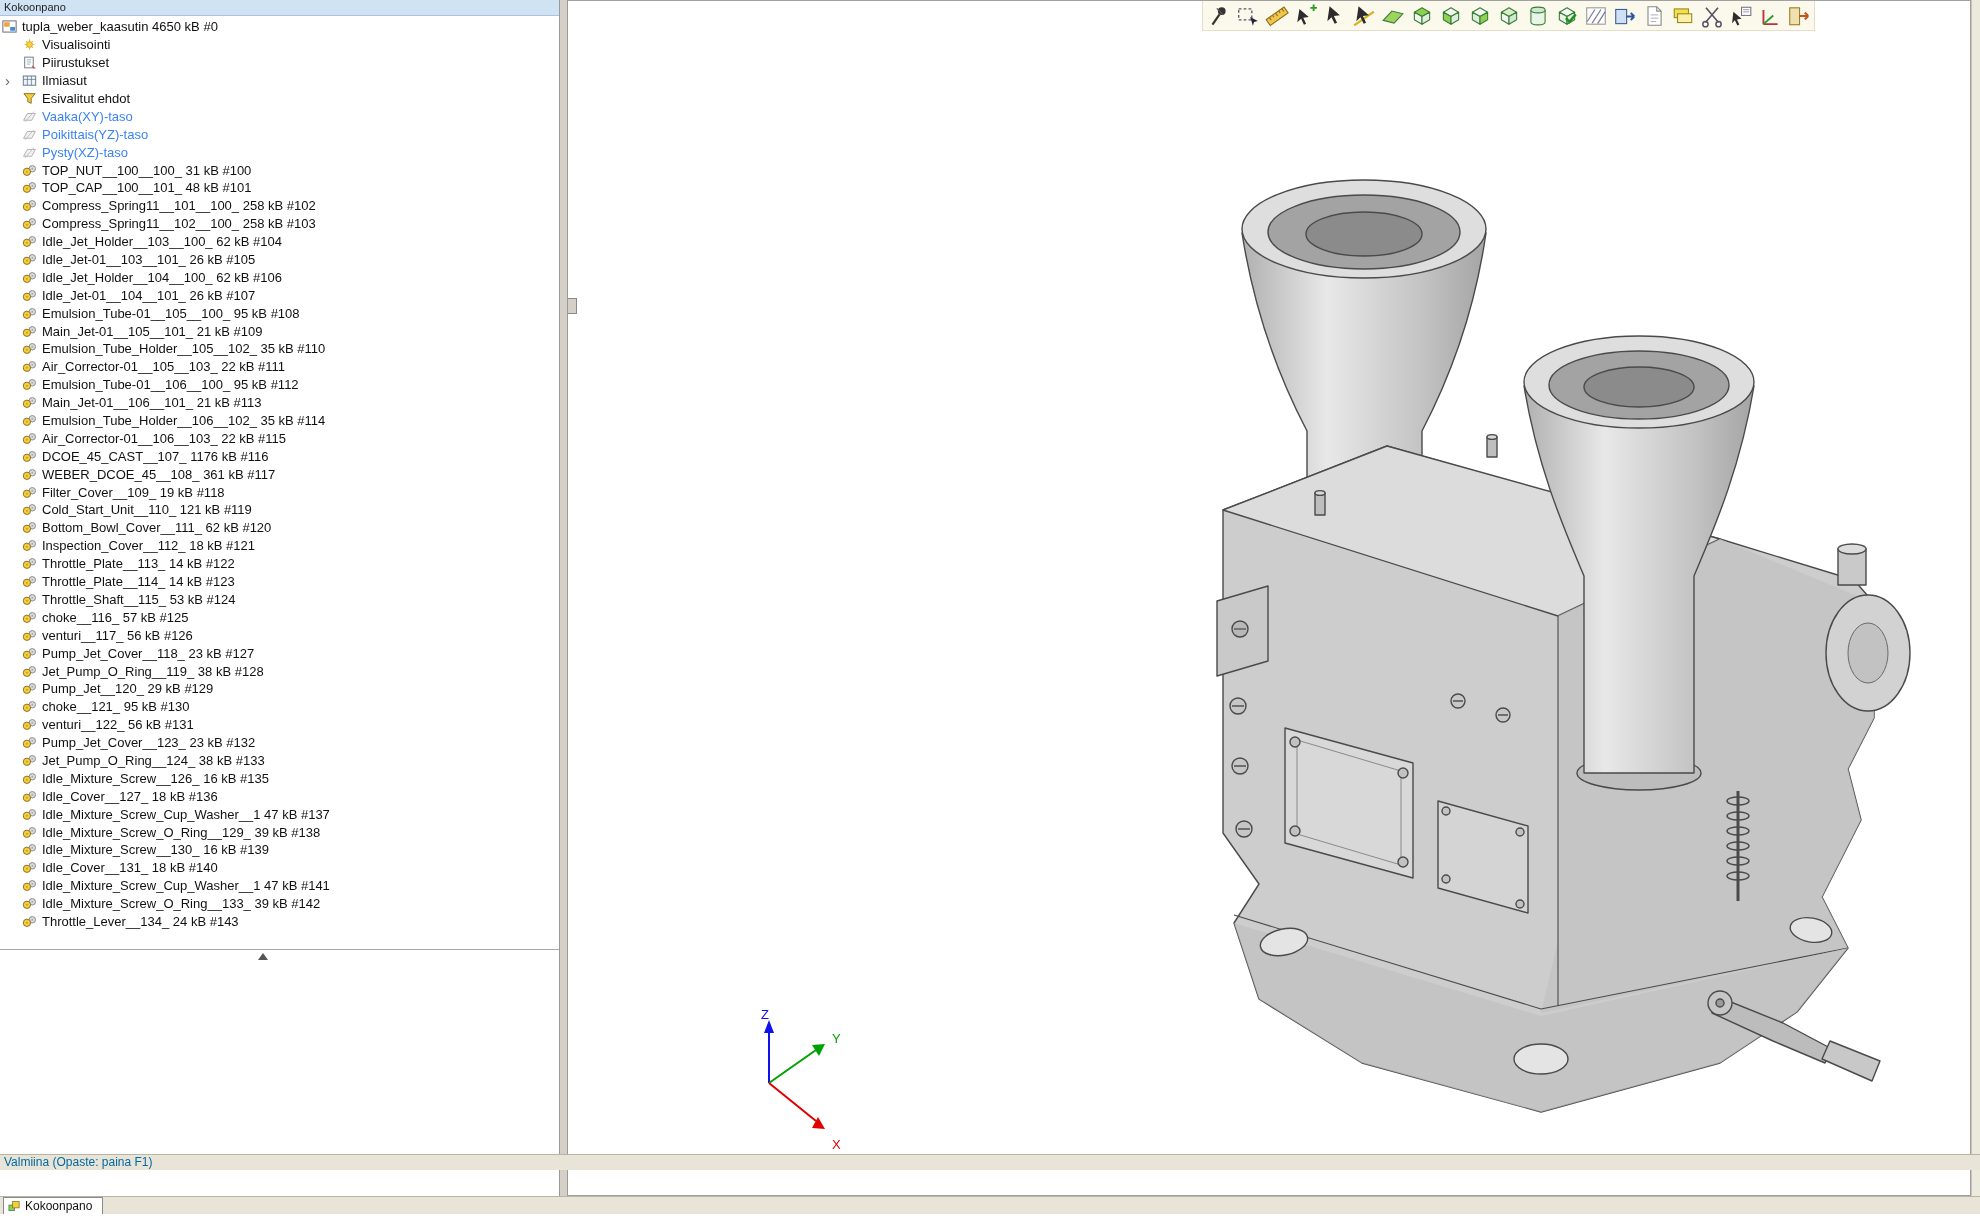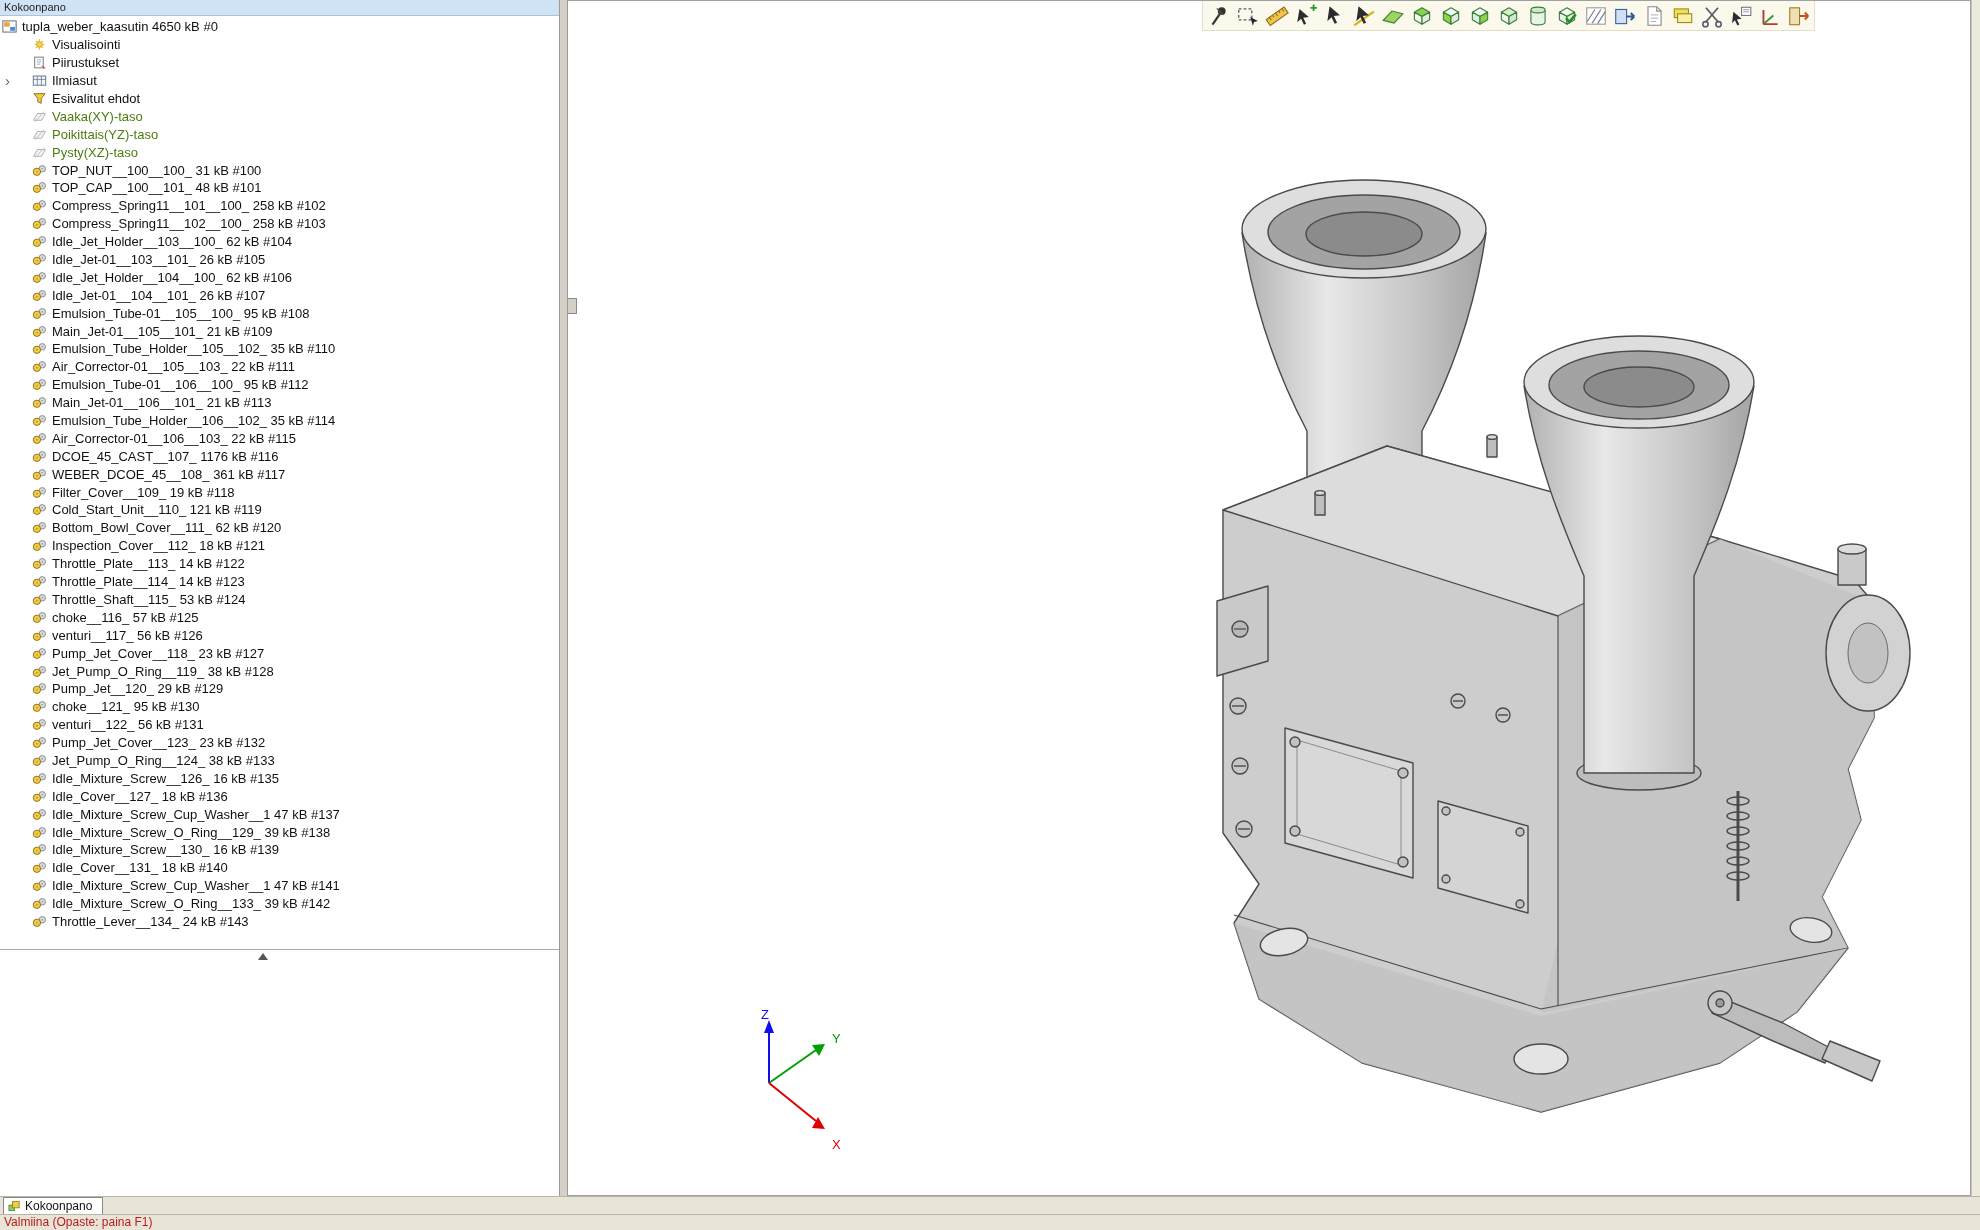--- a/index.html
+++ b/index.html
@@ -1,39 +1,39 @@
 <!DOCTYPE html>
 <html><head>
 <meta charset="utf-8">
 <style>
   *{margin:0;padding:0;box-sizing:border-box}
   html,body{width:1980px;height:1230px}
   body{position:relative;font-family:"Liberation Sans","DejaVu Sans",sans-serif;background:#fff;overflow:hidden;color:#111}
   .left-panel{position:absolute;left:0;top:0;width:560px;height:1196px;background:#fff;border-right:1px solid #9a9a9a}
   .panel-header{height:16px;background:#cfe3f5;border-bottom:1px solid #aac4dd;font-size:11px;line-height:15px;padding-left:4px;color:#222}
   .tree{position:absolute;left:0;top:18px;width:100%}
-  .tree-row{position:relative;height:17.9px;display:flex;align-items:center;padding-left:32px;font-size:13px;white-space:nowrap;overflow:hidden;cursor:default}
+  .tree-row{position:relative;height:17.9px;display:flex;align-items:center;padding-left:22px;font-size:13px;white-space:nowrap;overflow:hidden;cursor:default}
   .tree-row.root{padding-left:2px}
   .tree-row .ticon{flex:0 0 auto;margin-right:5px;display:flex}
   .tree-row .ticon svg{display:block}
-  .tree-row.disabled .tlabel{color:#4d7c0f}
+  .tree-row.disabled .tlabel{color:#3b82f6}
   .chev{position:absolute;left:5px;top:50%;transform:translateY(-56%);font-size:15px;color:#666;line-height:1}
   .tree-splitter{position:absolute;left:0;top:949px;width:100%;height:14px;border-top:1px solid #a8a8a8;background:#fff}
   .tree-splitter .uparrow{position:absolute;left:258px;top:3px;width:0;height:0;border-left:5px solid transparent;border-right:5px solid transparent;border-bottom:7px solid #555}
   .splitter{position:absolute;left:560px;top:0;width:8px;height:1196px;background:#d4d0c8;border-right:1px solid #9a9a9a}
   .viewport{position:absolute;left:568px;top:0;width:1403px;height:1196px;background:#fff;border:1px solid #a0a0a0;border-left:none}
   .model{position:absolute;left:0;top:0}
   .toolbar{position:absolute;left:634px;top:0;display:flex;background:#fbf8ec;border:1px solid #e4dfc8;border-top:none;padding:1px;z-index:5}
   .tb-btn{width:29px;height:27px;display:flex;align-items:center;justify-content:center}
   .vp-handle{position:absolute;left:0;top:297px;width:9px;height:16px;background:#d4d0c8;border:1px solid #8a8a8a;border-left:none;z-index:4}
   .right-strip{position:absolute;right:0;top:0;width:9px;height:1196px;background:#ece9dd;border-left:1px solid #c8c5b8}
   .tab-bar{position:absolute;left:0;top:1196px;width:100%;height:18px;background:#e8e5d8;border-top:1px solid #b8b5a5;display:flex;align-items:flex-end}
   .tab{display:flex;align-items:center;gap:4px;height:17px;margin-left:3px;padding:0 10px 0 4px;background:#fff;border:1px solid #8a8a8a;border-bottom:none;font-size:12px}
   .tab .ticon svg{display:block}
-  .status-bar{position:absolute;left:0;top:1214px;width:100%;height:16px;background:#e8e5d8;border-top:1px solid #b8b5a5;font-size:12px;line-height:15px;padding-left:4px;color:#b91c1c}
+  .status-bar{position:absolute;left:0;top:1154px;width:100%;height:16px;background:#e8e5d8;border-top:1px solid #b8b5a5;font-size:12px;line-height:15px;padding-left:4px;color:#0369a1}
 </style>
 </head>
 <body>
 
 <div class="left-panel">
   <div class="panel-header">Kokoonpano</div>
   <div class="tree">
       <div class="tree-row root">
         <span class="ticon">
           <svg width="15" height="13" viewBox="0 0 14 12">

